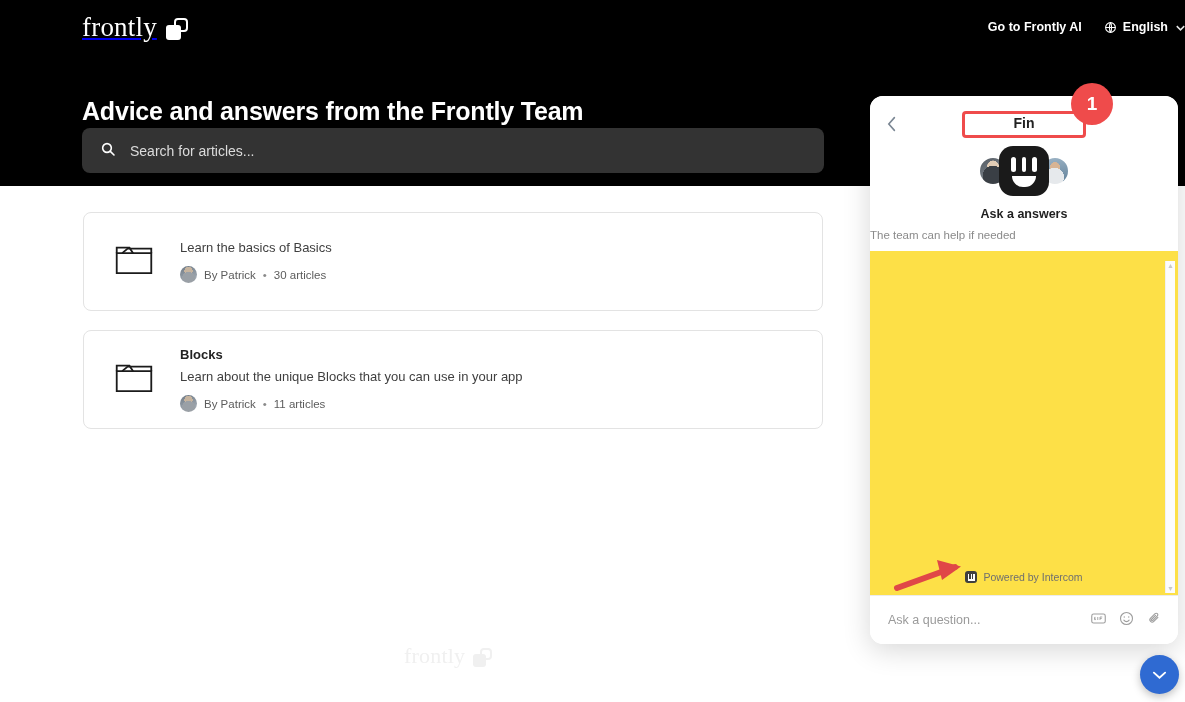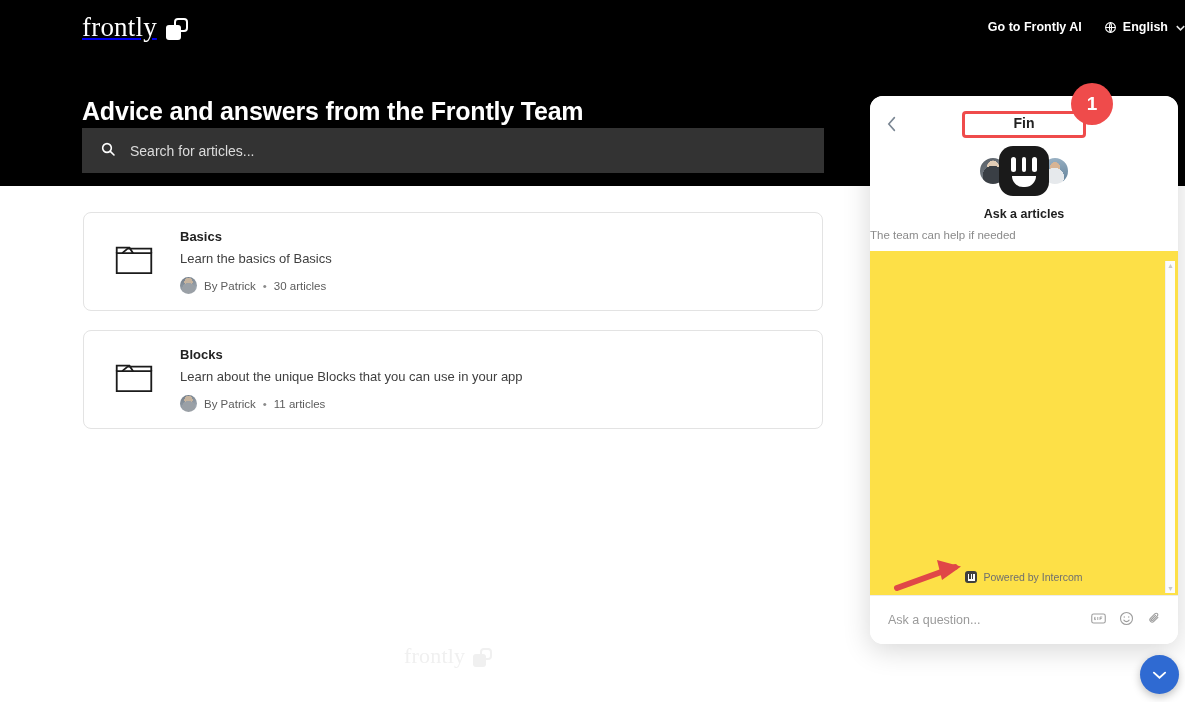--- a/index.html
+++ b/index.html
@@ -97,21 +97,21 @@
     color: #ffffff;
     letter-spacing: -.2px;
   }
 
   .searchbar {
     position: absolute;
     left: 82px; top: 128px;
     width: 742px;
     height: 45px;
     background: #333333;
-    border-radius: 0;
+    border-radius: 8px;
     display: flex;
     align-items: center;
     padding: 0 18px;
     box-sizing: border-box;
     gap: 12px;
   }
   .searchbar input {
     flex: 1;
     background: transparent;
     border: none;
@@ -459,21 +459,20 @@
 
   <div class="card">
     <div class="card-icon">
       <svg width="40" height="33" viewBox="0 0 44 36" fill="none" stroke="#1b1b1b" stroke-width="2">
         <path d="M3 33V11h38v22z"></path>
         <path d="M3 11V5h14l4 6"></path>
         <path d="M9 11l6-5h26v5"></path>
       </svg>
     </div>
     <div class="card-body">
-      <div class="card-title">Basics</div>
       <div class="card-desc">Learn the basics of Basics</div>
       <div class="card-meta">
         <span class="avatar"></span>
         <span>By Patrick</span>
         <span class="dot-sep">•</span>
         <span>30 articles</span>
       </div>
     </div>
   </div>
 
@@ -520,21 +519,21 @@
       <span class="cluster-av left"></span>
       <span class="fin-logo">
         <i class="eye e1"></i>
           <i class="eye e2"></i>
           <i class="eye e3"></i>
         <i class="smile"></i>
       </span>
       <span class="cluster-av right"></span>
     </div>
 
-    <div class="msgr-sub1">Ask a articles</div>
+    <div class="msgr-sub1">Ask a answers</div>
     <div class="msgr-sub2">The team can help if needed</div>
   </div>
 
   <div class="msgr-body">
     <div class="msgr-scroll">
       <span class="sb-arrow up">▲</span>
       <span class="sb-arrow down">▼</span>
     </div>
     <div class="powered">
       <span class="intercom-mark">

